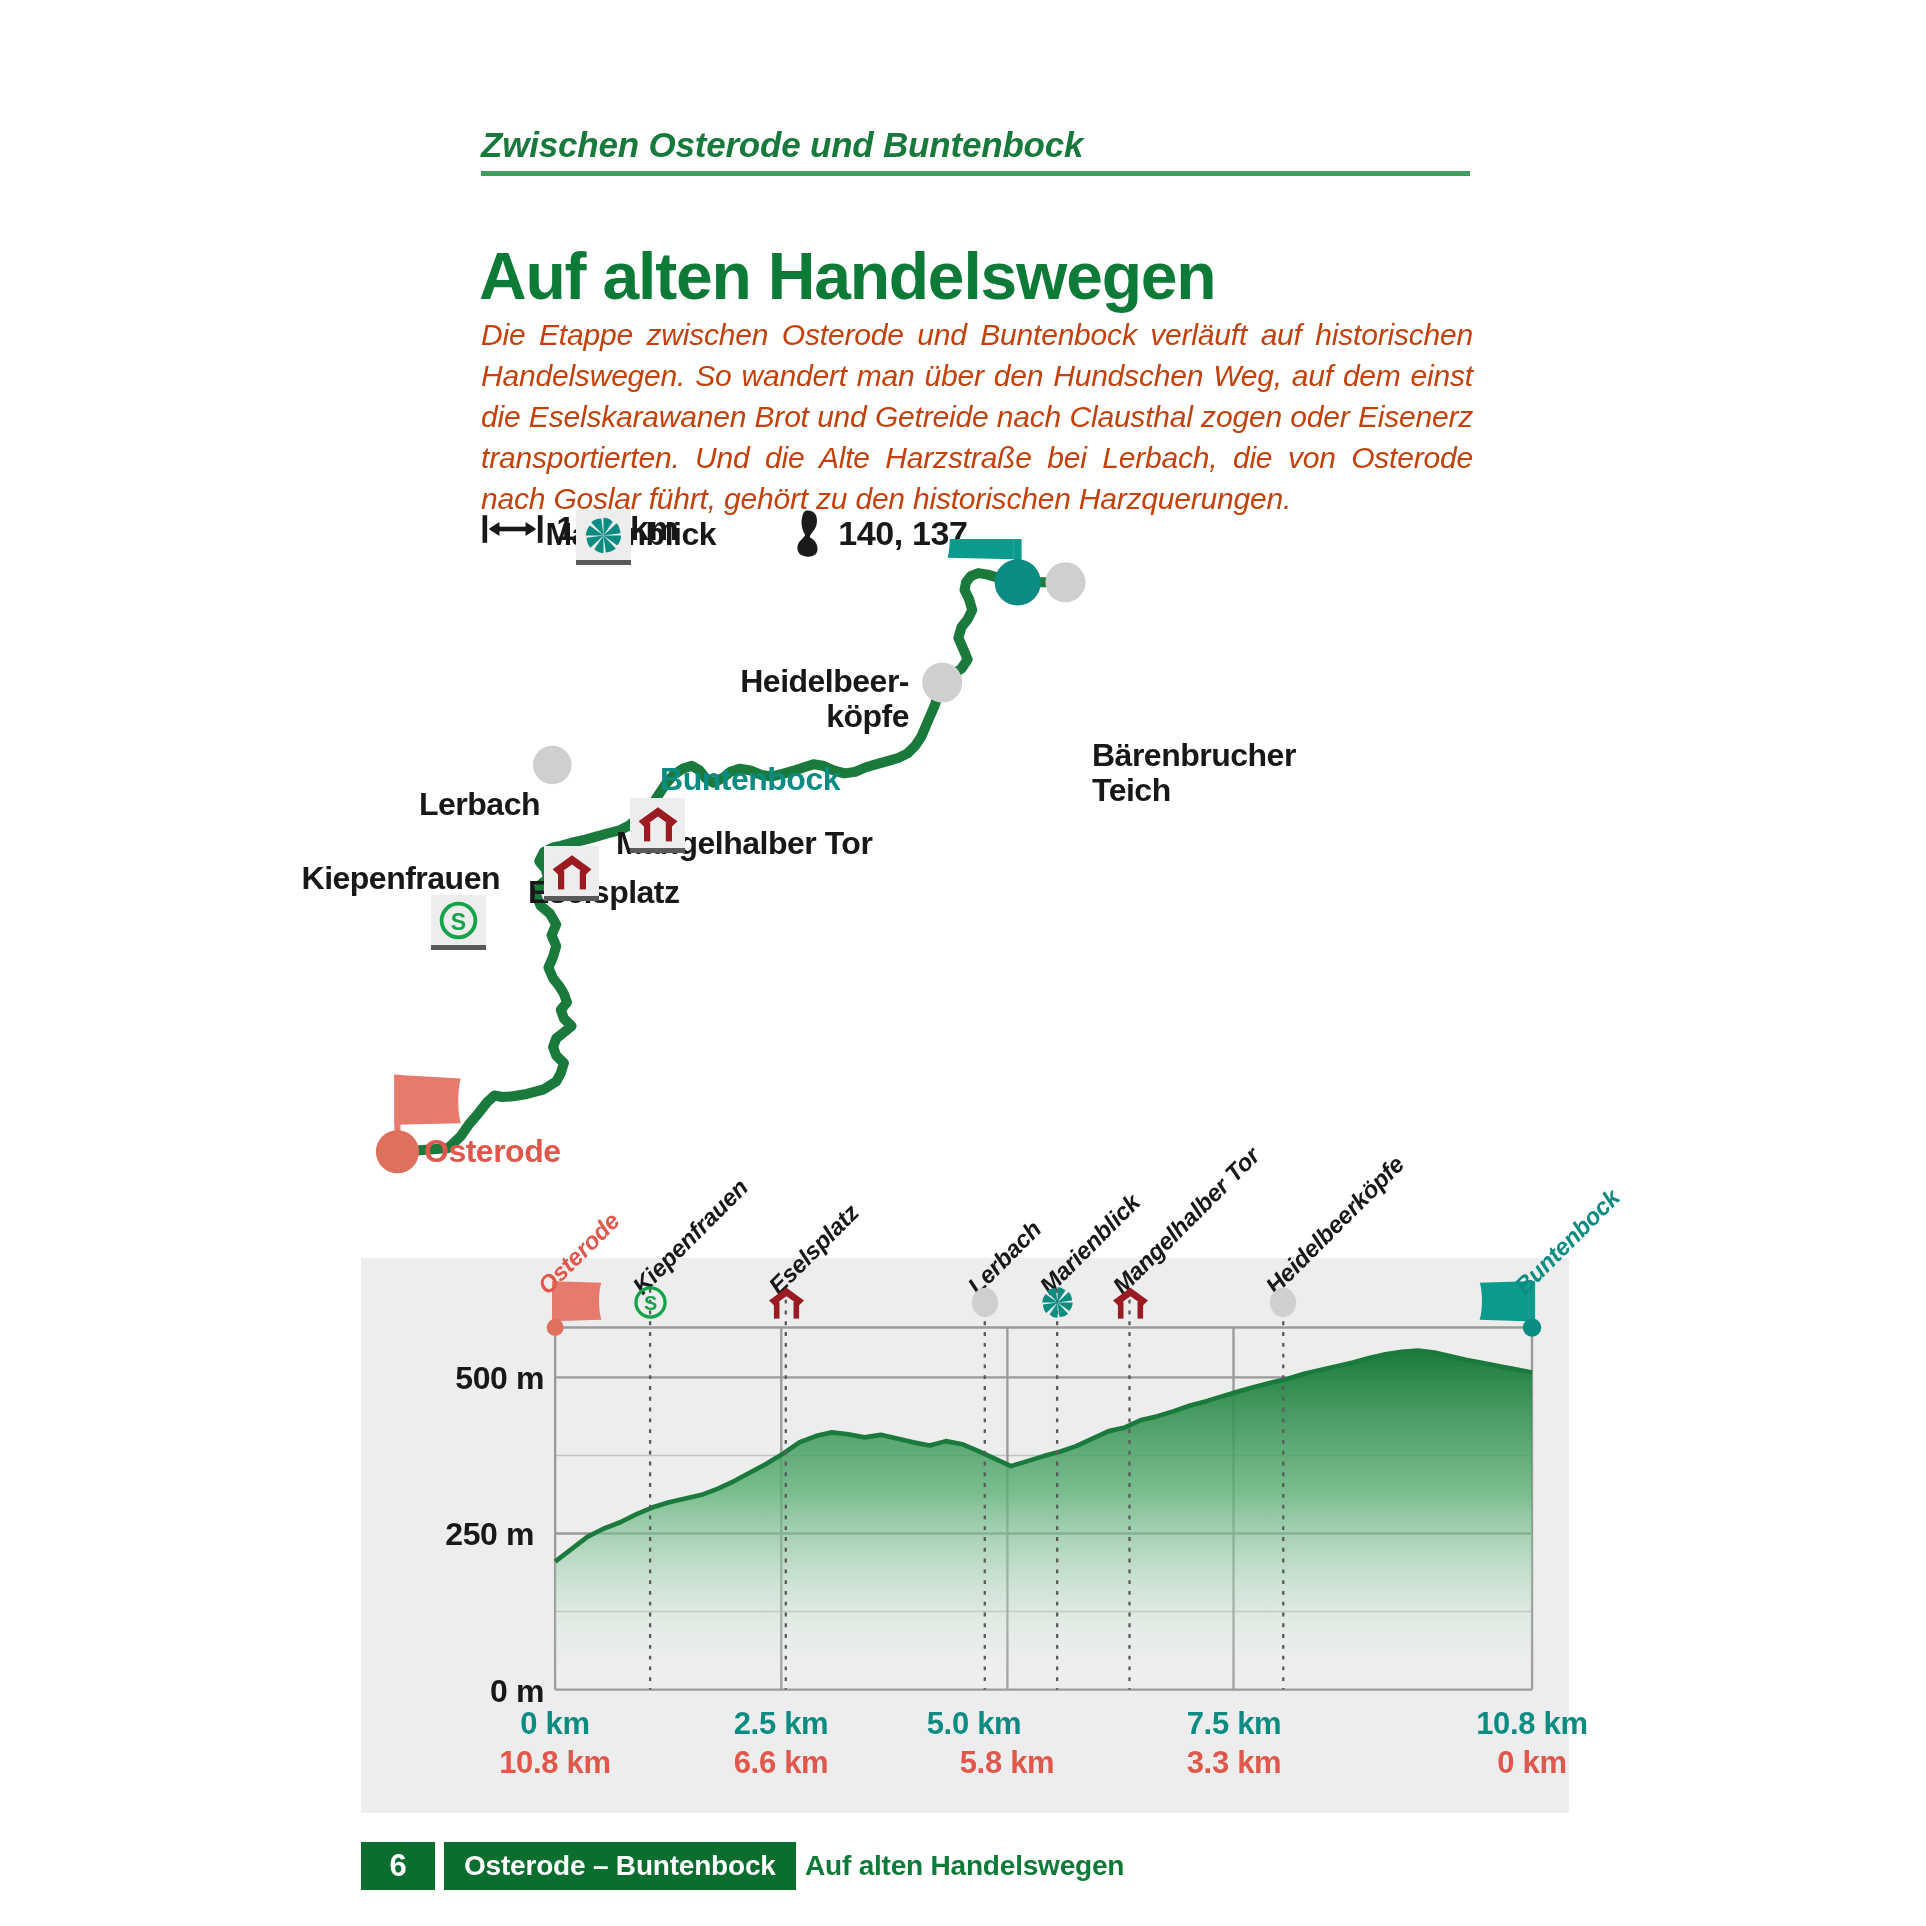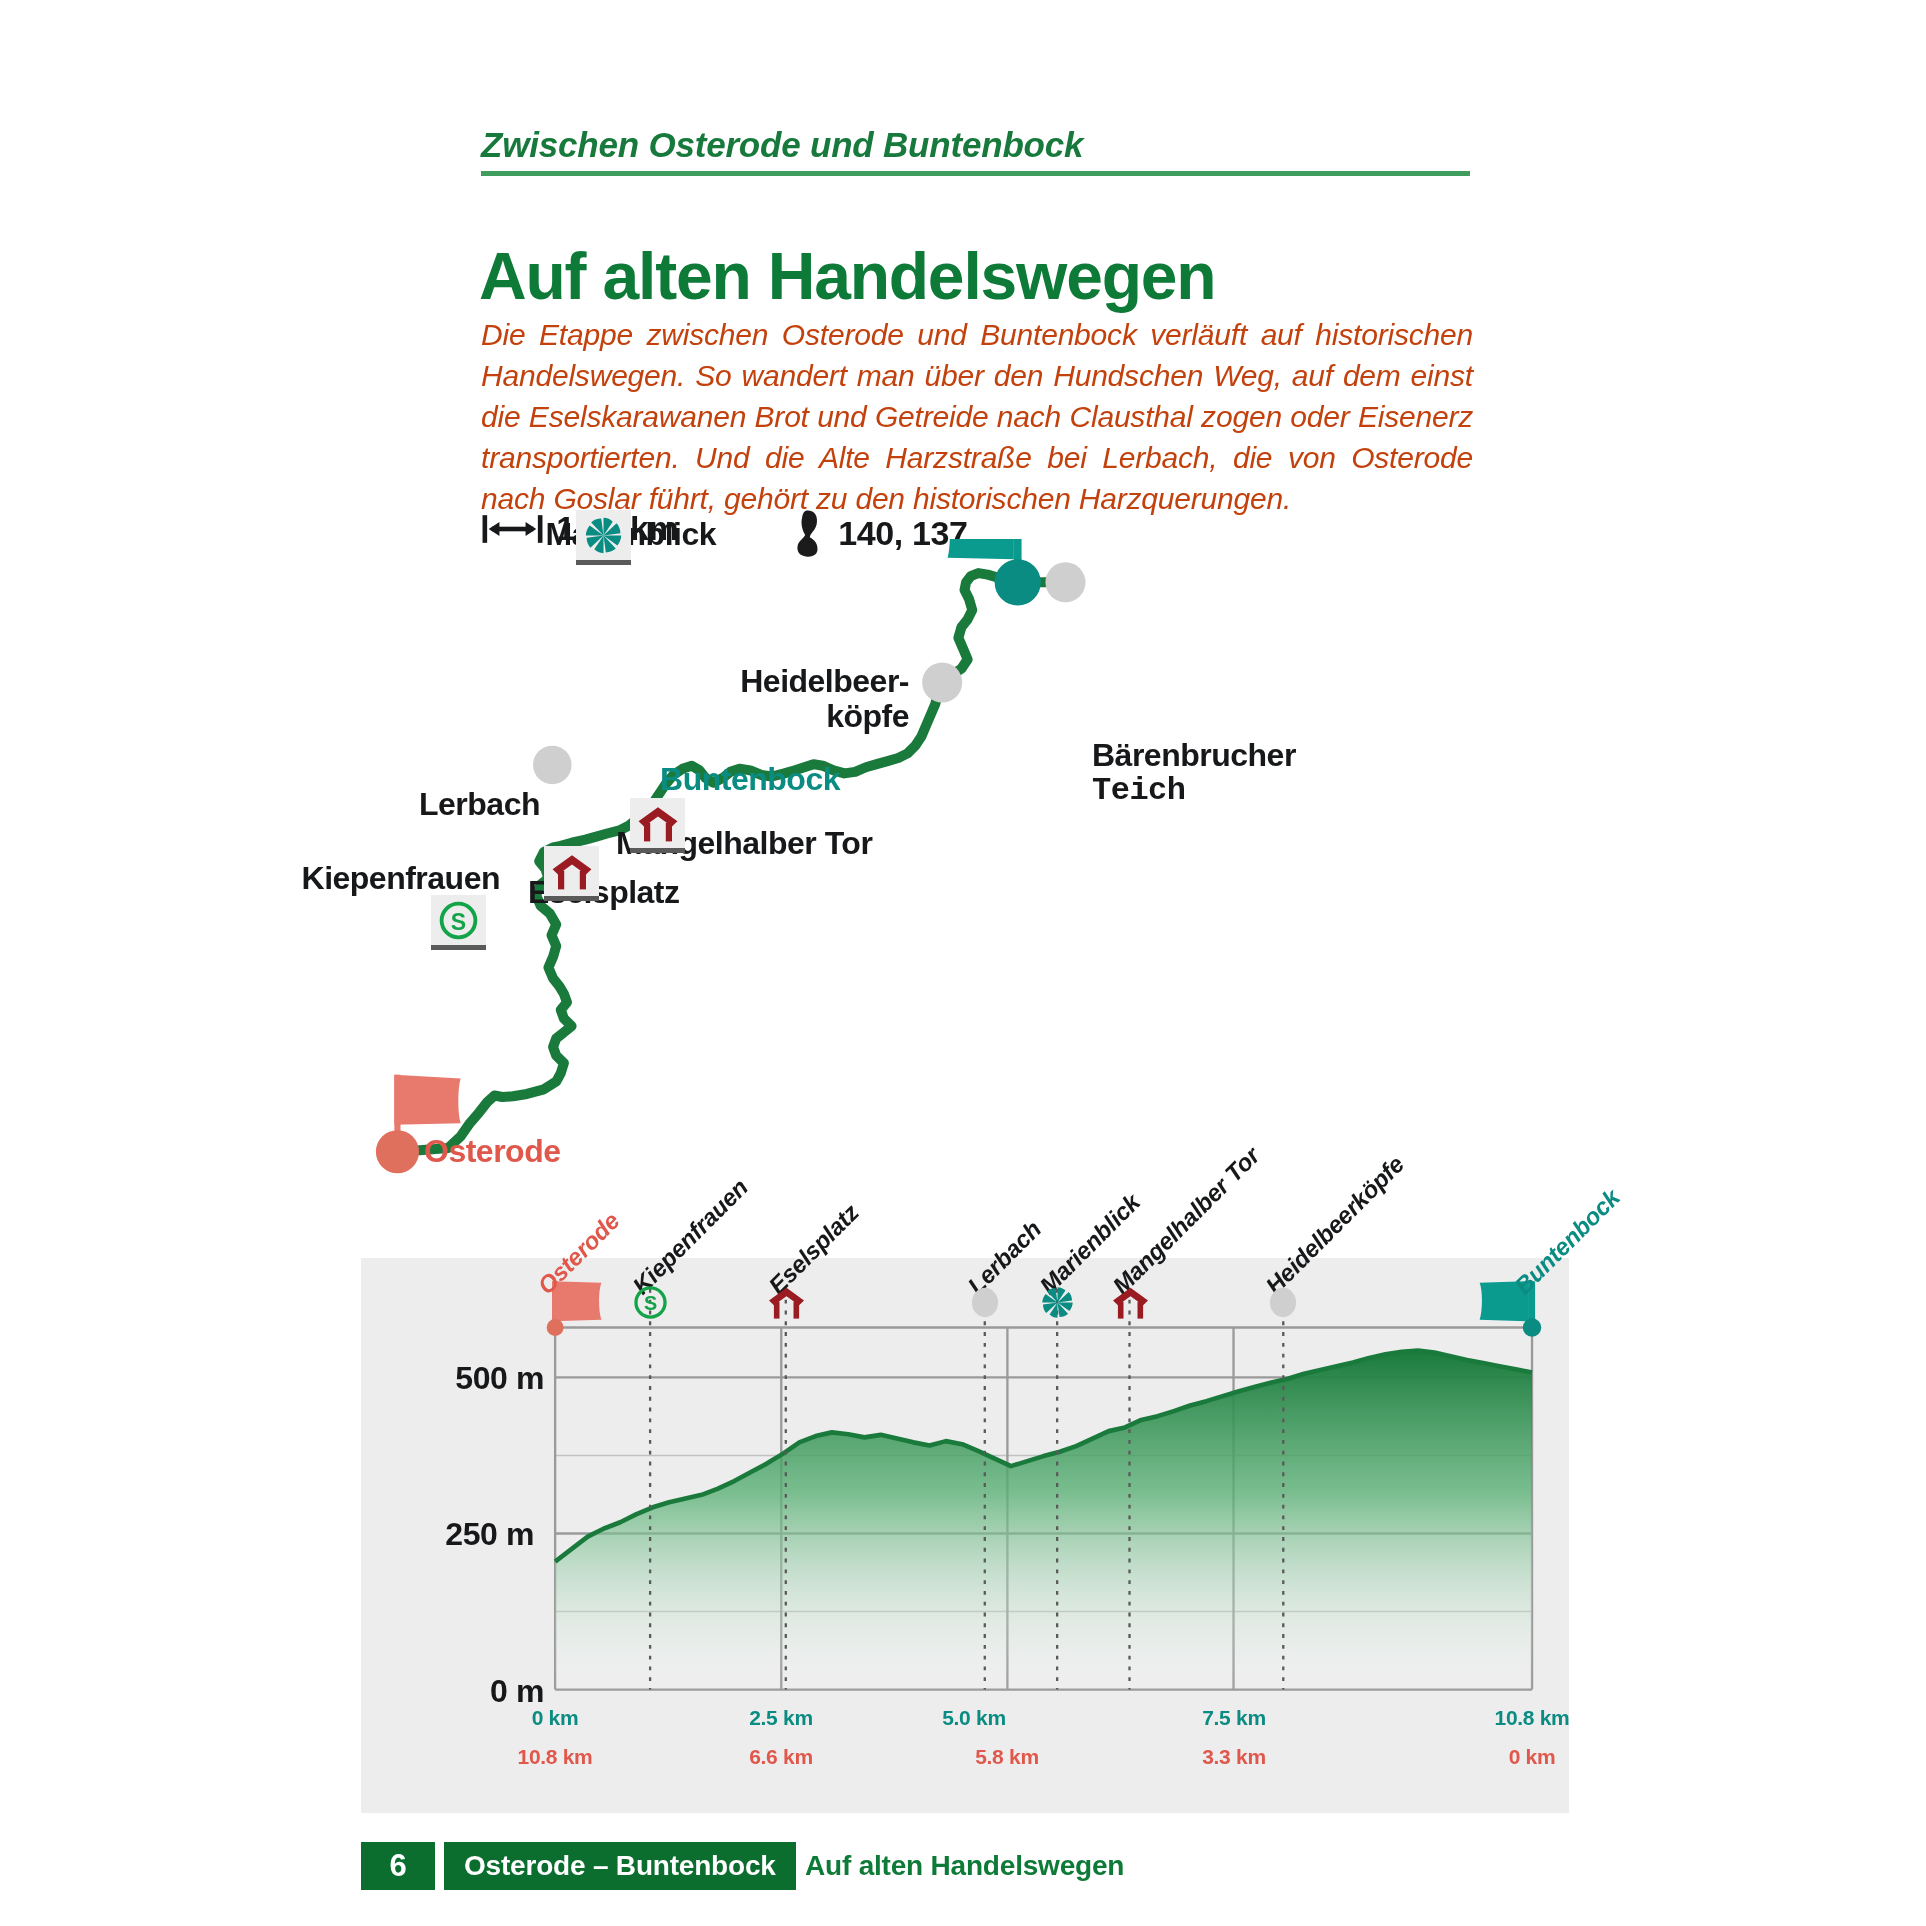--- a/index.html
+++ b/index.html
@@ -89,21 +89,21 @@
   .prof-icons { position:absolute; inset:0; }
   .prof-ico { position:absolute; width:40px; height:43px;
     display:flex; align-items:center; justify-content:center; }
 
   .axis-y {
     position:absolute; font-size:32px; font-weight:700;
     color:#17181a; text-align:right; white-space:nowrap;
     letter-spacing:-0.4px;
   }
   .axis-x {
-    position:absolute; font-size:21px; font-weight:700;
+    position:absolute; font-size:31px; font-weight:700;
     white-space:nowrap; text-align:center; letter-spacing:-0.3px;
   }
   .axis-x.fwd { color:#0b8c83; }
   .axis-x.rev { color:#e0584b; }
 
   
   .footer { position:absolute; left:361px; top:1842px; height:48px; }
   .f-page {
     position:absolute; left:0; top:0; width:74px; height:48px;
     background:#0b6e2f; color:#fff;
@@ -202,21 +202,21 @@
       <circle cx="851" cy="56" r="30" fill="#0b8c83"></circle>
 
       <circle cx="913" cy="56" r="26" fill="#cfcfcf"></circle>
       <circle cx="753" cy="186" r="26" fill="#cfcfcf"></circle>
       <circle cx="247" cy="293" r="25" fill="#cfcfcf"></circle>
     </svg>
 
     <div class="maplabel teal r" style="left:185px; top:223px; width:293px;">Buntenbock</div>
 
     <div class="maplabel" style="left:730px; top:199px;">Bärenbrucher</div>
-    <div class="maplabel" style="left:730px; top:234px;font-family:Liberation Mono, monospace;">Teich</div>
+    <div class="maplabel" style="left:730px; top:234px;">Teich</div>
 
     <div class="maplabel r" style="left:231px; top:125px; width:316px;">Heidelbeer-</div>
     <div class="maplabel r" style="left:231px; top:160px; width:316px;">köpfe</div>
 
     <div class="maplabel r" style="left:46px; top:-21.6px; width:308px;">Marienblick</div>
 
     <div class="maplabel r" style="left:-92px; top:248px; width:270px;">Lerbach</div>
 
     <div class="maplabel" style="left:254px; top:287px;">Mangelhalber Tor</div>
 

